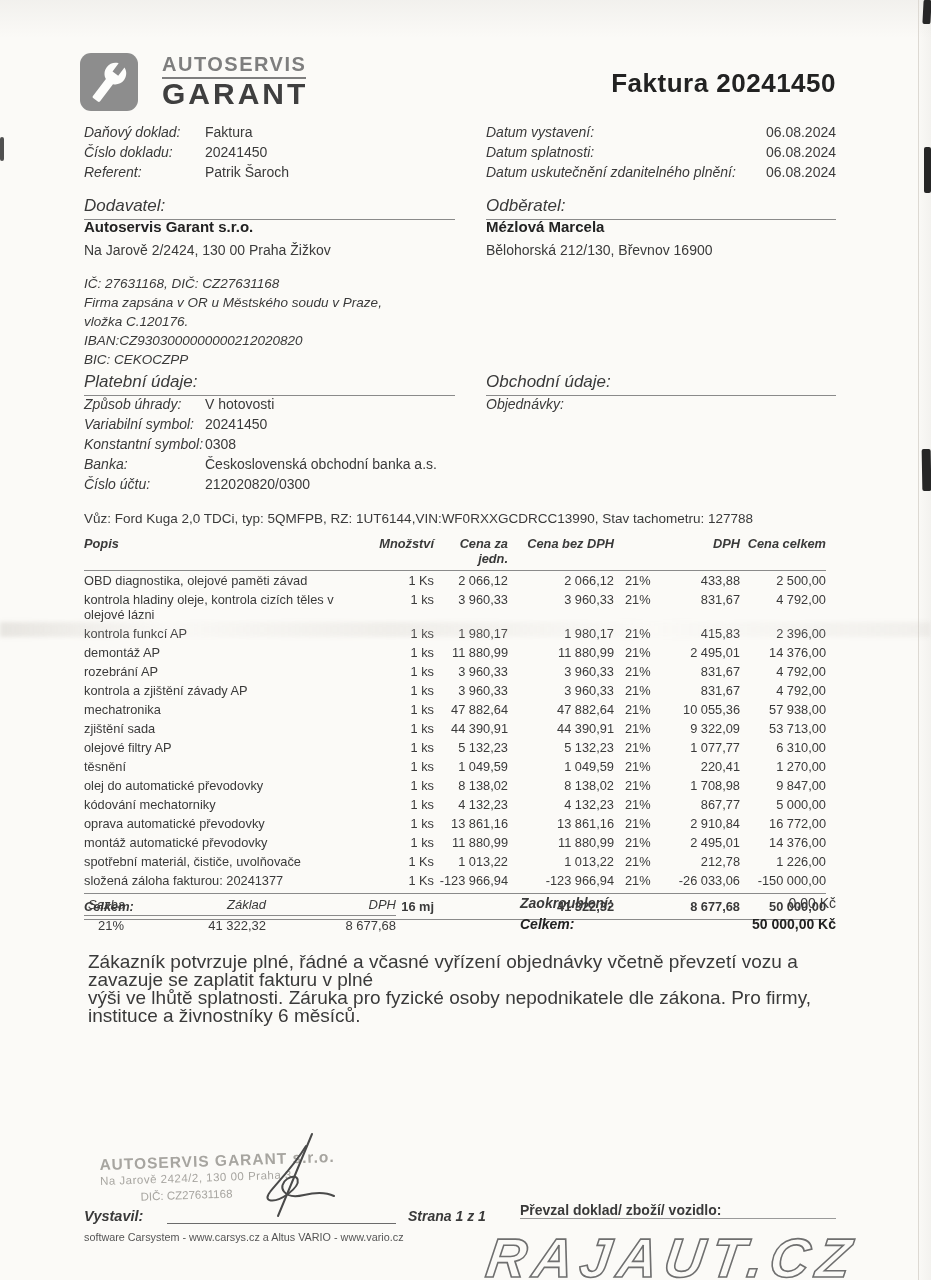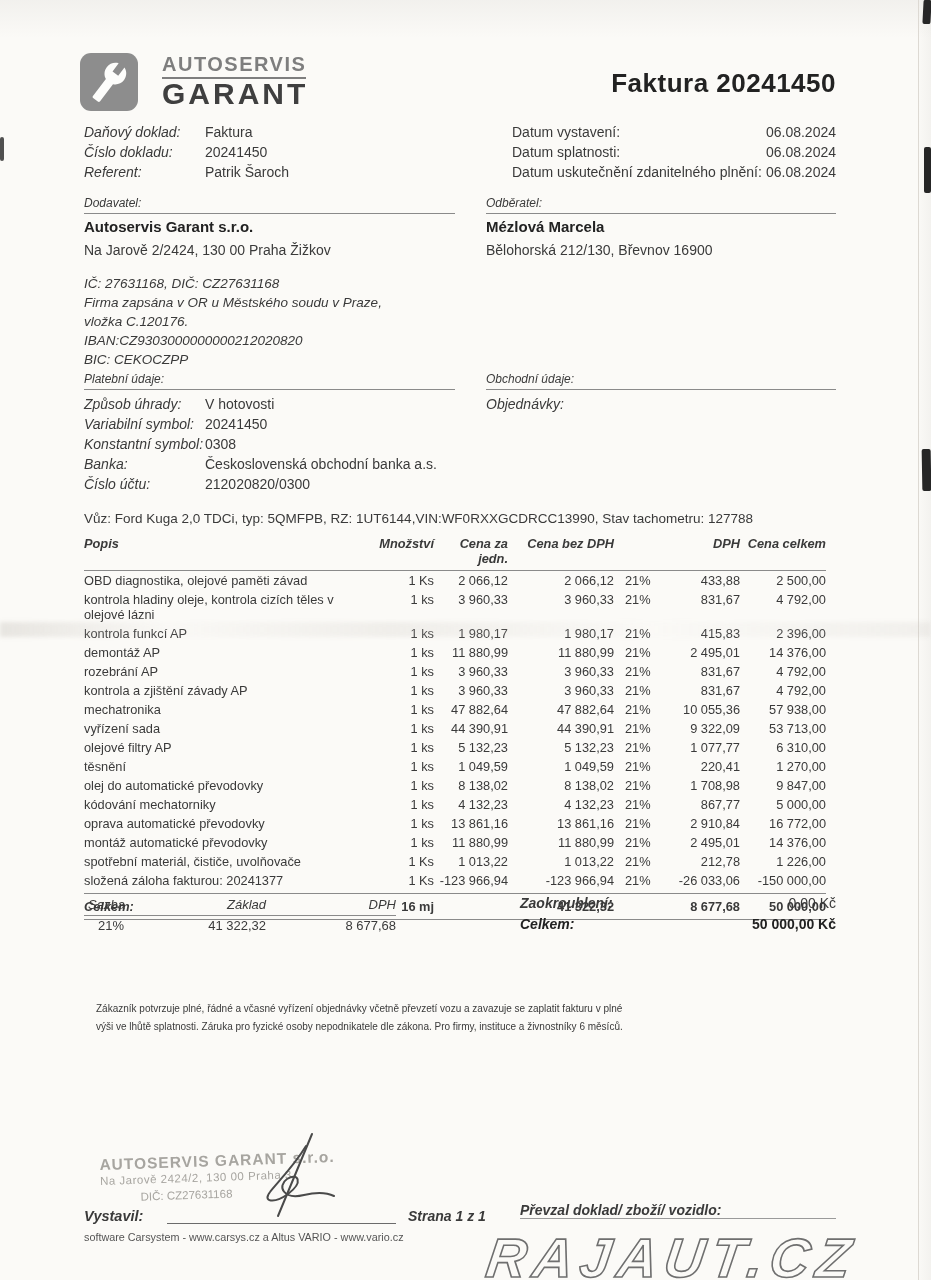--- a/index.html
+++ b/index.html
@@ -25,25 +25,25 @@
   .logo-badge svg{width:40px;height:40px;fill:#fdfdfb;transform:scaleX(-1) rotate(8deg);}
   .logo-name1{font-size:20px;font-weight:bold;color:var(--logo-text);letter-spacing:1.5px;
     border-bottom:2px solid var(--logo-text);padding-bottom:1px;display:inline-block;}
   .logo-name2{font-size:30px;font-weight:bold;color:var(--garant-text);letter-spacing:3px;line-height:30px;}
   .title{right:95px;top:68px;font-size:26px;font-weight:bold;color:var(--ink-dark);letter-spacing:.5px;}
   
   .pairs{display:flex;flex-direction:column;}
   .pair-row{display:flex;font-size:14px;line-height:20px;}
   .pairs-fixed .lbl{width:121px;font-style:italic;flex:none;}
   .pairs-split .pair-row{justify-content:space-between;}
-  .pairs-split .lbl{margin-left:26px;}
+  .pairs-split .lbl{font-style:italic;}
   .info-left{left:84px;top:122px;width:330px;}
   .info-right{left:486px;top:122px;width:350px;}
   
-  .sect{border-bottom:1px solid var(--line);padding-bottom:3px;font-size:12px;font-style:italic;}
+  .sect{border-bottom:1px solid var(--line);padding-bottom:3px;font-size:17px;font-style:italic;}
   .party-name{font-size:15px;font-weight:bold;color:var(--ink-dark);}
   .party-addr{font-size:14px;}
   .reg{font-size:13.5px;line-height:19px;font-style:italic;}
   
   .items{left:84px;top:534px;width:742px;font-size:12.8px;}
   .irow{display:grid;grid-template-columns:292px 58px 80px 106px 38px 82px 86px;align-items:start;}
   .irow>span{display:block;line-height:15px;padding:2px 0;}
   .c-qty,.c-unit,.c-net,.c-vat,.c-total{text-align:right;}
   .c-unit,.c-net{padding-right:6px !important;}
   .c-rate{padding-left:5px !important;}
@@ -58,35 +58,35 @@
   .vrow>span{padding:2px 0;line-height:16px;}
   .vrow .v2,.vrow .v3{text-align:right;}
   .vhead{border-bottom:1px solid var(--line);font-style:italic;}
   .vhead .v1{padding-left:4px;}
   .vbody .v1{padding-left:14px;}
   .round{left:520px;top:893px;width:316px;font-size:14px;}
   .round .pair-row{justify-content:space-between;line-height:21px;}
   .round .lbl{font-style:italic;font-weight:bold;}
   .round .big{font-weight:bold;color:var(--ink-dark);}
   
-  .terms{left:96px;top:953px;width:770px;font-size:10px;line-height:18px;margin-top:47px;}
+  .terms{left:88px;top:953px;width:770px;font-size:19px;line-height:18px;}
   
   .stamp{left:100px;top:1152px;color:var(--stamp);transform:rotate(-2deg);line-height:17px;}
   .stamp .s1{font-size:15.5px;font-weight:bold;letter-spacing:1px;}
   .stamp .s2{font-size:11.5px;letter-spacing:.5px;}
   .stamp .s3{font-size:11.5px;padding-left:40px;}
   .signature{left:252px;top:1132px;width:96px;height:92px;}
   .signature svg{width:100%;height:100%;}
   .issued{left:84px;top:1206px;width:312px;display:flex;align-items:flex-end;gap:24px;}
   .issued .lbl{font-size:14.5px;font-weight:bold;font-style:italic;}
   .issued .sig-line{flex:1;border-bottom:1.5px solid #6b6b6b;height:18px;}
   .software{left:84px;top:1231px;font-size:10.8px;color:#555;}
   .pageno{left:408px;top:1208px;font-size:14px;font-weight:bold;font-style:italic;}
   .received{left:520px;top:1202px;width:316px;border-bottom:1.5px solid #9a9a9a;padding-bottom:0;
-    font-size:14px;font-weight:bold;font-style:italic;}
+    font-size:14px;font-weight:bold;}
   .watermark{left:487px;top:1226px;font-size:55px;font-weight:bold;font-style:italic;
     letter-spacing:7px;white-space:nowrap;color:transparent;-webkit-text-stroke:1.6px var(--watermark-outline);
     transform:skewX(-8deg);}
   
   .edge-line{right:12px;top:0;width:1px;height:1280px;background:#ddd9d3;}
   .tear{left:0;top:622px;width:931px;height:15px;opacity:.55;filter:blur(2px);
     background:linear-gradient(to right,rgba(185,180,172,.55),rgba(235,232,227,.15) 18%,
       rgba(200,195,188,.4) 42%,rgba(238,235,230,.1) 70%,rgba(200,196,190,.35));}
   .mark{background:#262626;border-radius:2px;}
   .mark1{right:0;top:0;width:8px;height:24px;transform:rotate(3deg);}
@@ -251,21 +251,21 @@
       <div class="irow">
         <span class="c-desc">mechatronika</span>
         <span class="c-qty">1 ks</span>
         <span class="c-unit">47 882,64</span>
         <span class="c-net">47 882,64</span>
         <span class="c-rate">21%</span>
         <span class="c-vat">10 055,36</span>
         <span class="c-total">57 938,00</span>
       </div>
       <div class="irow">
-        <span class="c-desc">vyřízení sada</span>
+        <span class="c-desc">zjištění sada</span>
         <span class="c-qty">1 ks</span>
         <span class="c-unit">44 390,91</span>
         <span class="c-net">44 390,91</span>
         <span class="c-rate">21%</span>
         <span class="c-vat">9 322,09</span>
         <span class="c-total">53 713,00</span>
       </div>
       <div class="irow">
         <span class="c-desc">olejové filtry AP</span>
         <span class="c-qty">1 ks</span>

